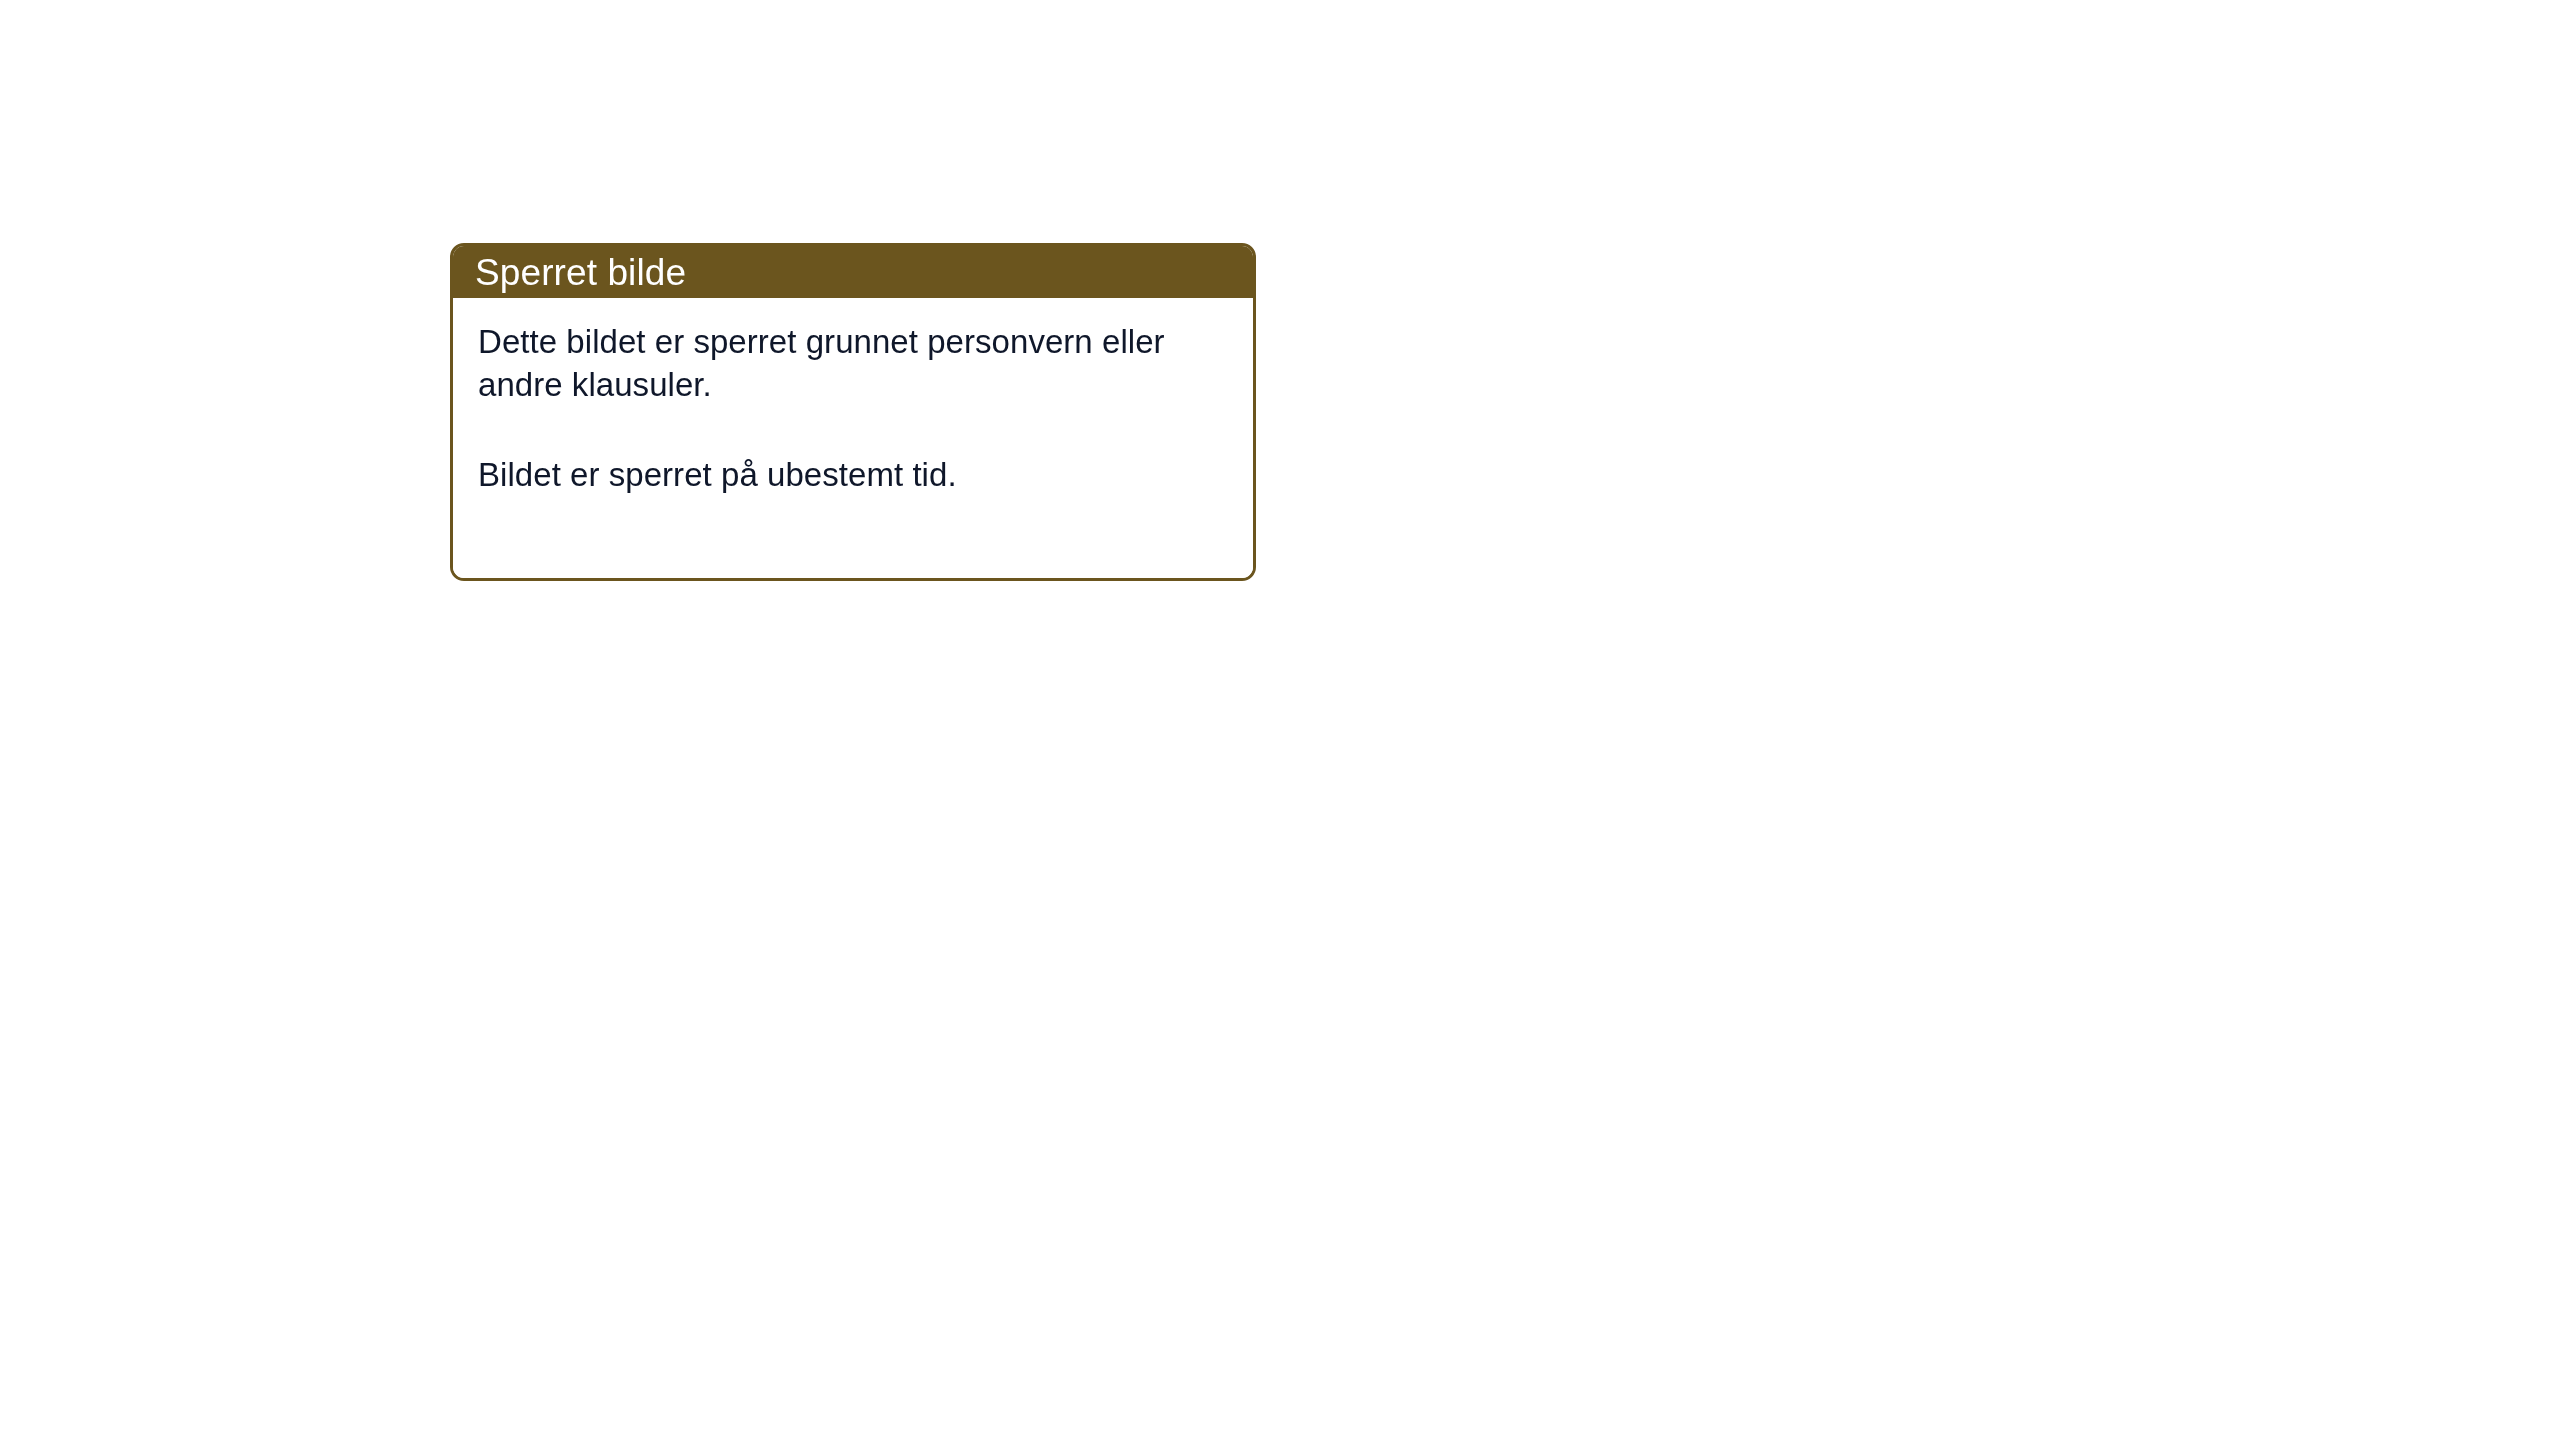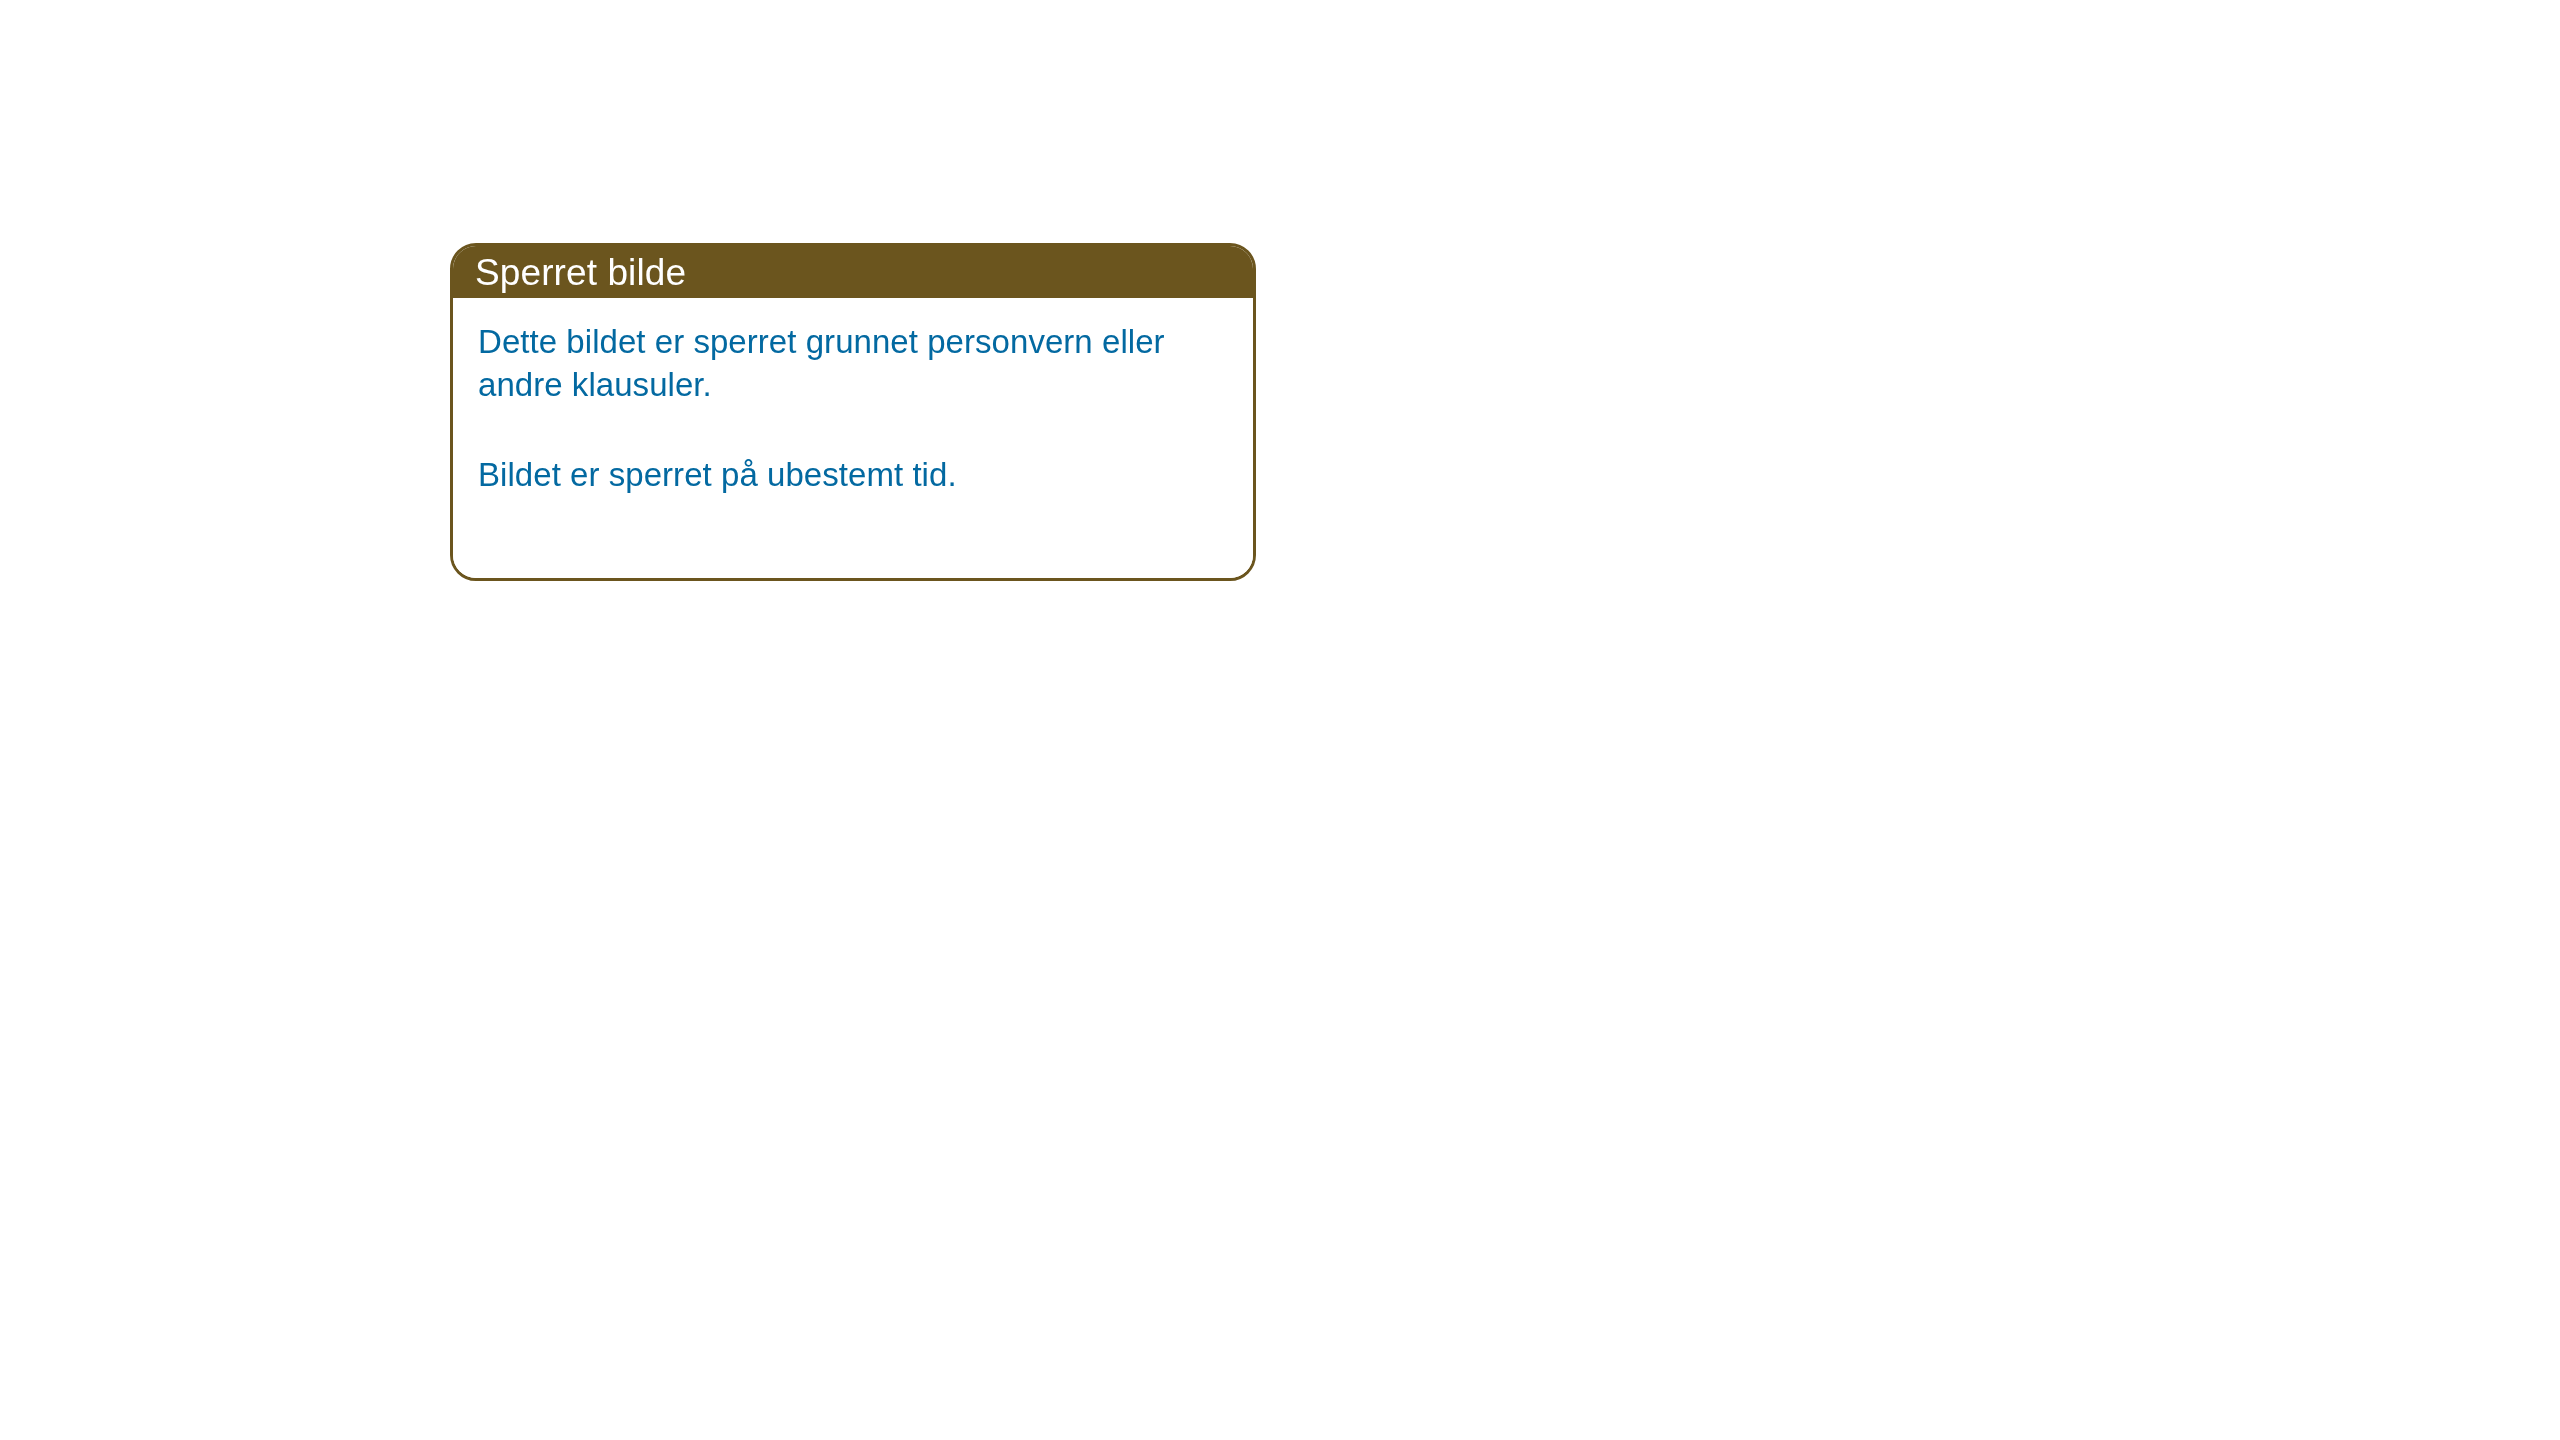--- a/index.html
+++ b/index.html
@@ -24,21 +24,21 @@
     display: flex;
     flex-direction: row;
     align-items: flex-start;
     gap: 63px;
   }
 
   .notice-card {
     box-sizing: border-box;
     background: #ffffff;
     border: 3px solid #6b551e;
-    border-radius: 26px;
+    border-radius: 14px;
     overflow: hidden;
     display: flex;
     flex-direction: column;
   }
 
   .notice-card.card-no {
     width: 806px;
     height: 338px;
   }
 
@@ -67,21 +67,21 @@
   }
 
   .card-body {
     flex: 1 1 auto;
     background: #ffffff;
     padding: 22px 24px 0 25px;
     box-sizing: border-box;
   }
 
   .card-paragraph {
-    color: #0369a1;
+    color: #0f172a;
     font-size: 33px;
     line-height: 43px;
     font-weight: 400;
     margin: 0;
     letter-spacing: 0.05px;
   }
 
   .card-paragraph + .card-paragraph {
     margin-top: 47px;
   }

